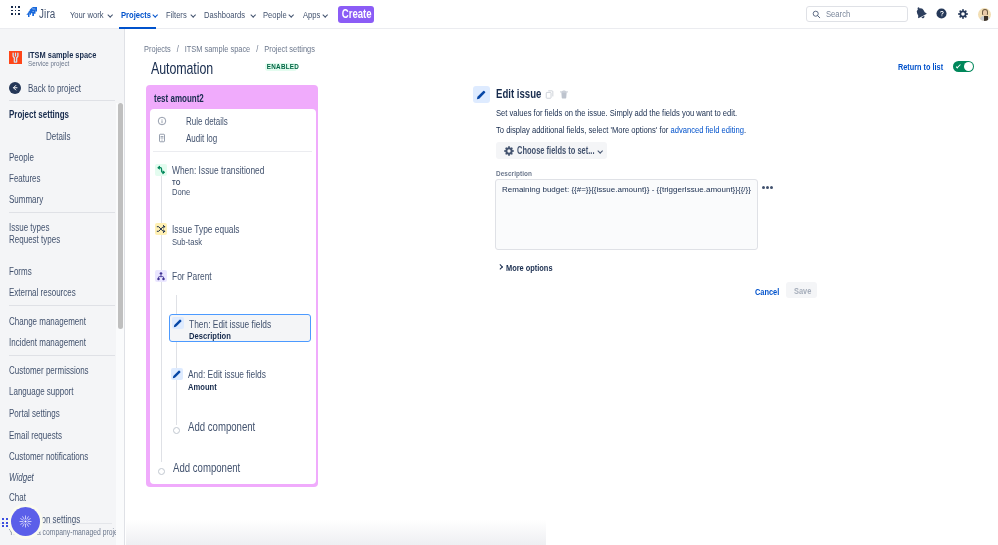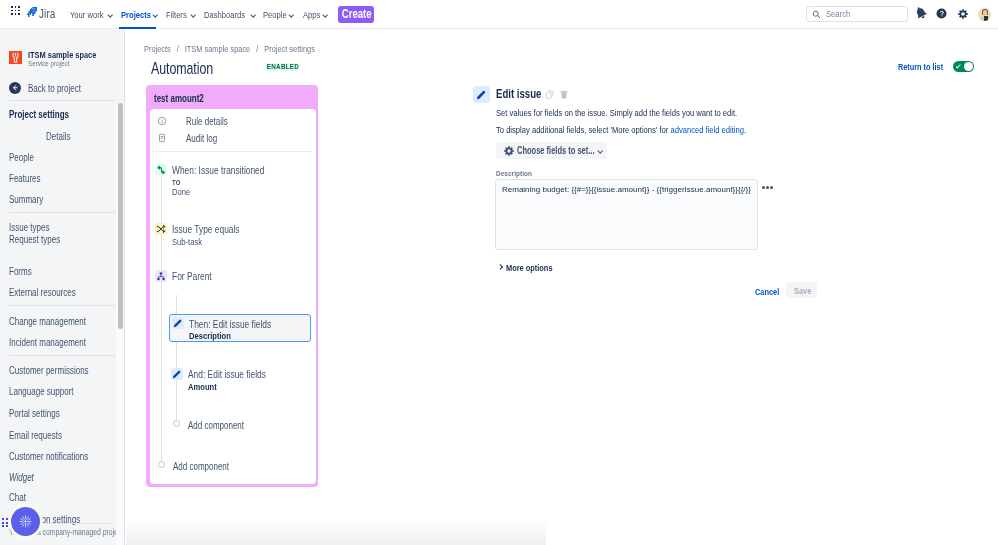--- a/index.html
+++ b/index.html
@@ -111,21 +111,21 @@
   .rc-sep { position:absolute; left:3px; right:4px; height:1px; background:#EBECF0; }
 
   .node { position:absolute; z-index:2; }
   .node .sqicon { position:absolute; left:0; top:0; width:12px; height:12px; border-radius:2px; display:flex; align-items:center; justify-content:center; }
   .node .ntext { position:absolute; left:17px; top:0px; font-size:10.5px; color:#42526E; line-height:13px; white-space:nowrap; display:inline-block; transform:scaleX(0.80); transform-origin:left top; }
   .node .nsub { position:absolute; left:17px; font-size:9.5px; color:#42526E; line-height:11px; white-space:nowrap; display:inline-block; transform:scaleX(0.80); transform-origin:left top; }
   .node .nsub.b { font-weight:bold; color:#172B4D; }
   .node .nsub.caps { font-size:7.5px; font-weight:bold; letter-spacing:0.2px; color:#42526E; }
   .selnode { border:1px solid #4C9AFF; background:#F4F5F7; border-radius:3px; }
   .vline { position:absolute; width:1px; background:#DFE1E6; z-index:1; }
-  .addcomp { position:absolute; display:flex; align-items:flex-start; font-size:10px; color:#42526E; cursor:pointer; z-index:2; }
+  .addcomp { position:absolute; display:flex; align-items:flex-end; font-size:12px; color:#42526E; cursor:pointer; z-index:2; }
   .addcomp span[data-name='add-component-label'] { display:inline-block; transform:scaleX(0.80); transform-origin:left center; white-space:nowrap; }
   .circ { width:7px; height:7px; border-radius:50%; border:1px solid #C1C7D0; background:#fff; flex:none; }
 
   
   .rtl { position:absolute; left:898px; top:61px; font-size:9.5px; font-weight:bold; color:#0052CC; cursor:pointer;
          display:inline-block; transform:scaleX(0.77); transform-origin:left top; white-space:nowrap; }
   .toggle {
     position:absolute; left:953px; top:61px; width:21px; height:11px; border-radius:6px; background:#00875A;
     cursor:pointer;
   }

